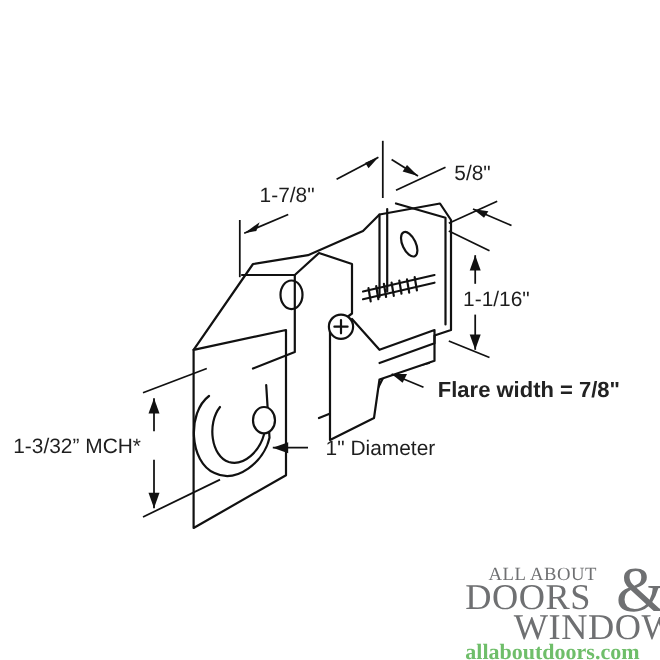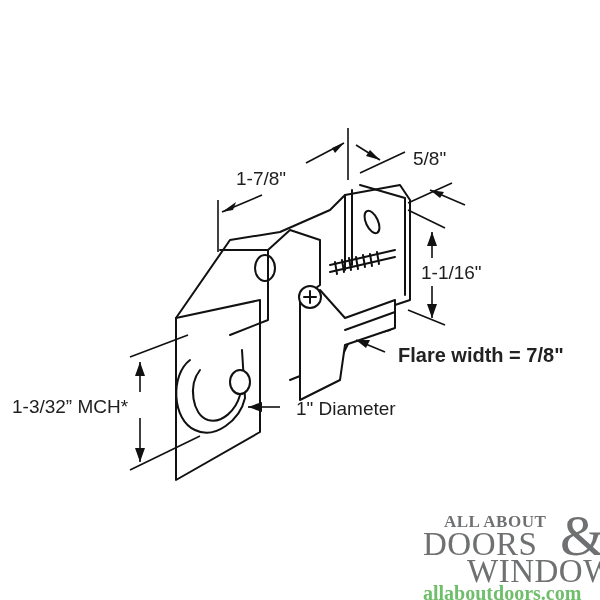--- a/index.html
+++ b/index.html
@@ -4,21 +4,21 @@
   <style>
     html, body { margin: 0; padding: 0; background: #ffffff; }
     #stage {
       position: relative; width: 600px; height: 600px; overflow: hidden;
       background: #ffffff; font-family: "Liberation Sans", sans-serif;
     }
     svg.drawing { position: absolute; left: 0; top: 0; }
     .dim { position: absolute; color: #1e1e1e; font-family: "Liberation Sans", sans-serif; font-size: 19px; white-space: nowrap; }
     .dim.bold { font-weight: bold; font-size: 20px; color: #222; }
     .logo { position: absolute; left: 420px; top: 510px; width: 180px; height: 90px; }
-    .logo .l1 { position: absolute; left: 24px; top: 2px; font-family: "Liberation Serif", serif; font-size: 17px; color: #6f7072; letter-spacing: 0.5px; font-weight: bold; }
+    .logo .l1 { position: absolute; left: 24px; top: 2px; font-family: "Liberation Serif", serif; font-size: 17px; color: #6f7072; letter-spacing: 0.5px; }
     .logo .l2 { position: absolute; left: 3px; top: 16px; font-family: "Liberation Serif", serif; font-size: 33px; color: #6f7072; letter-spacing: 0.5px; }
     .logo .l3 { position: absolute; left: 3px; top: 43px; font-family: "Liberation Serif", serif; font-size: 33px; color: #6f7072; letter-spacing: 0.5px; margin-left: 44px; }
     .logo .amp { position: absolute; left: 140px; top: -8px; font-family: "Liberation Serif", serif; font-size: 58px; color: #6f7072; }
     .logo .l4 { position: absolute; left: 3px; top: 72px; font-family: "Liberation Serif", serif; font-size: 20px; color: #6fbe6a; font-weight: bold; }
   </style>
 </head>
 <body>
 
 <div id="stage">
 

